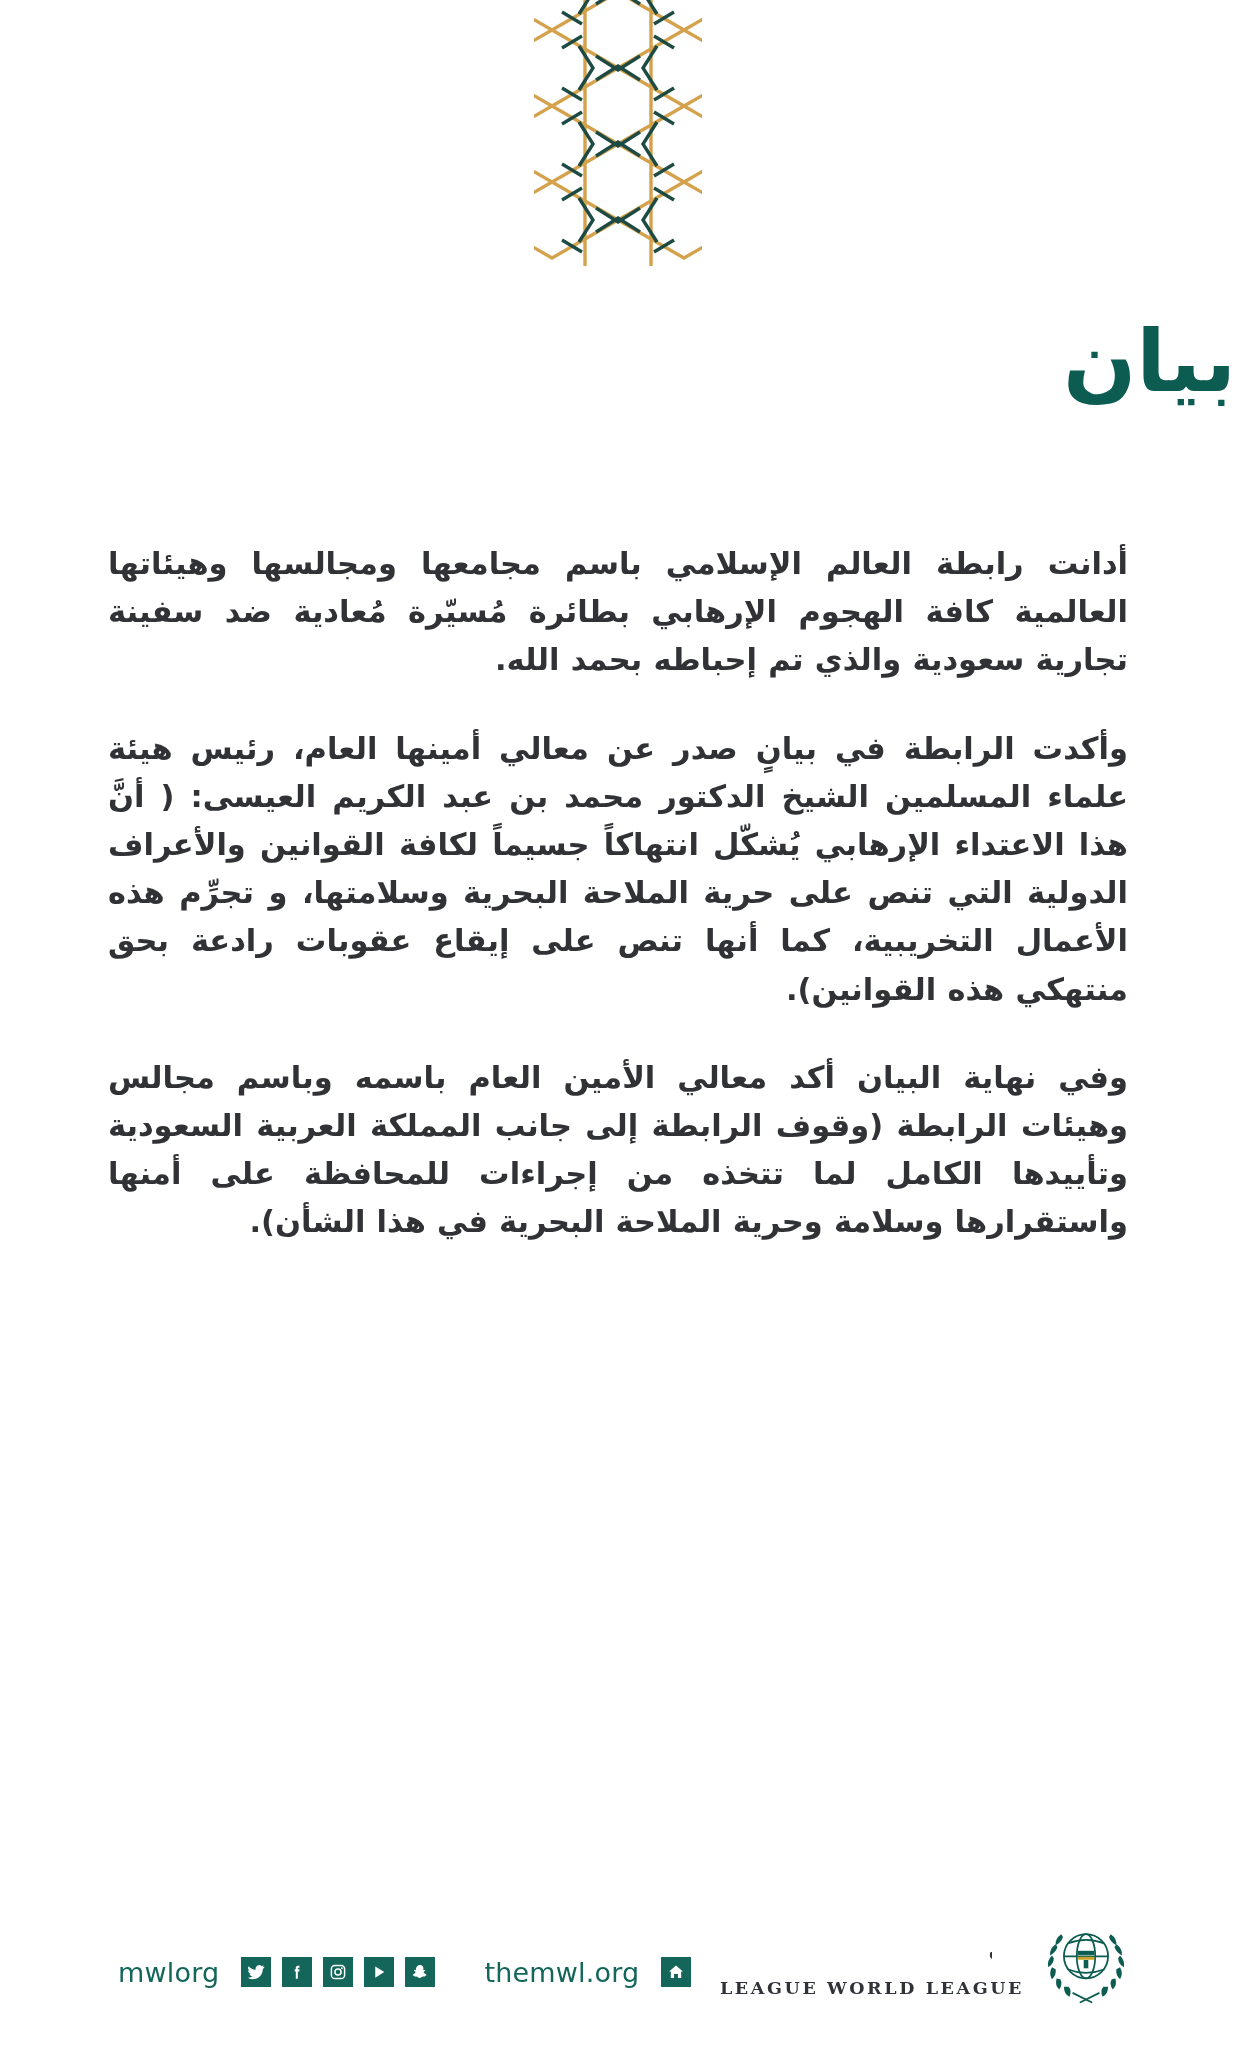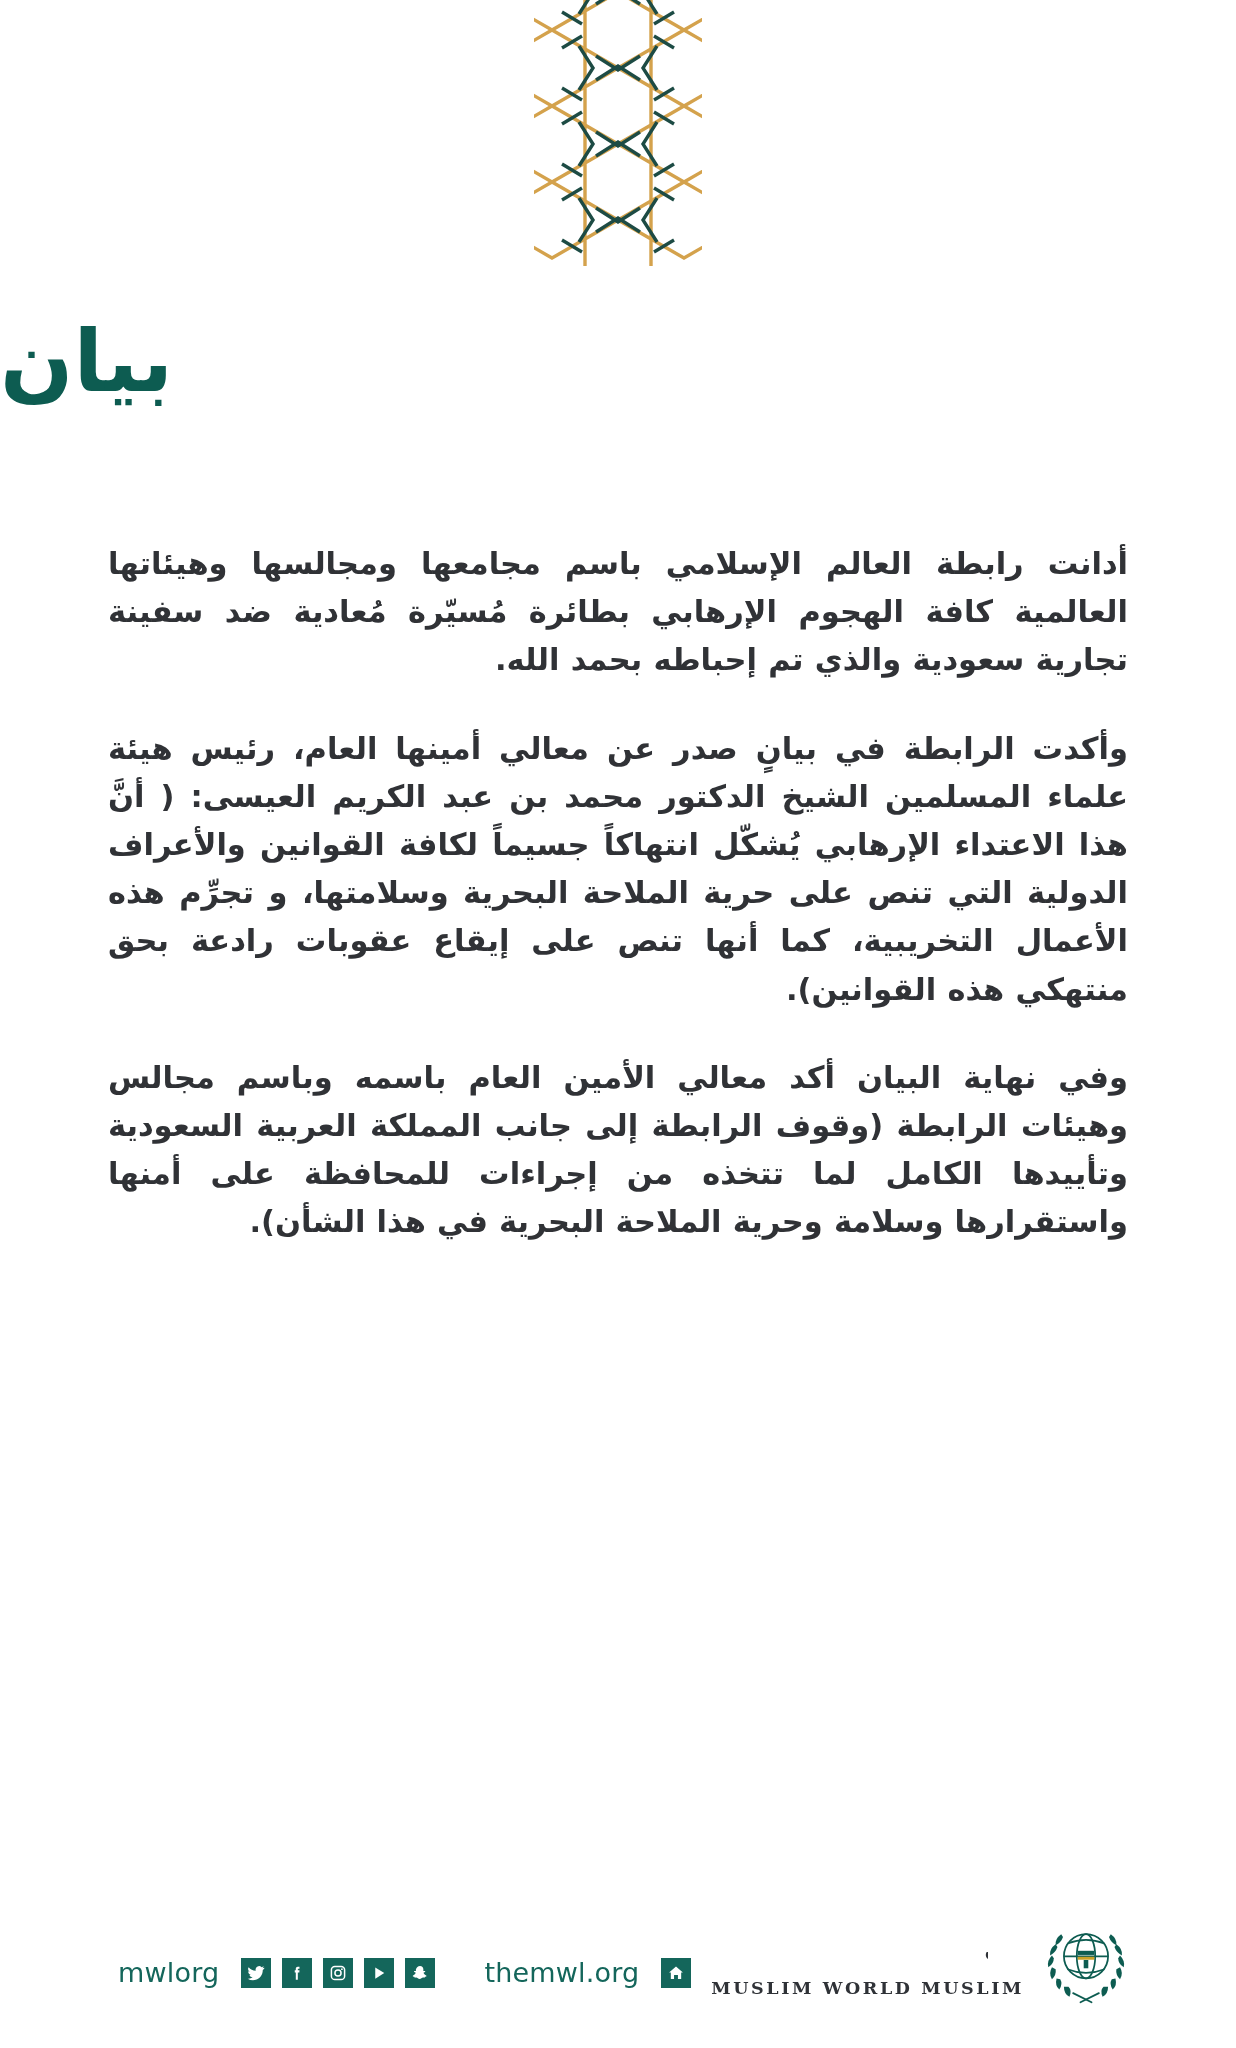--- a/index.html
+++ b/index.html
@@ -31,21 +31,21 @@
     overflow: hidden;
   }
   .ornament svg { display: block; }
 
   
   .title-wrap {
     position: absolute;
     top: 316px;
     left: 0;
     width: 1236px;
-    text-align: left;
+    text-align: right;
   }
   .title {
     font-size: 86px;
     line-height: 1.05;
     font-weight: 700;
     color: #0d5c51;
     letter-spacing: 0;
     direction: rtl;
   }
 
@@ -88,21 +88,20 @@
     bottom: 0;
     width: 1236px;
     height: 170px;
   }
 
   .social-row {
     position: absolute;
     left: 118px;
     bottom: 60px;
     display: flex;
-    align-items: center;
     direction: ltr;
     gap: 4px;
   }
   .handle {
     font-size: 27px;
     color: #14665b;
     font-weight: 400;
     letter-spacing: 0.2px;
     margin-right: 18px;
     white-space: nowrap;
@@ -326,17 +325,17 @@
         <g fill="none" stroke="#0d5c51" stroke-width="1.9" stroke-linecap="round">
           <path d="M36,86 L56,96"></path>
           <path d="M64,86 L44,96"></path>
         </g>
       </svg>
 
       <span class="brand-text">
         <svg class="brand-ar" width="240" height="48" viewBox="0 0 240 48">
           <text x="236" y="34" text-anchor="end" font-family="'DejaVu Sans','Liberation Sans',sans-serif" font-size="28" fill="#2f3237">رابطة العالم الإسلامي</text>
         </svg>
-        <span class="brand-en">MUSLIM WORLD MUSLIM</span>
+        <span class="brand-en">LEAGUE WORLD LEAGUE</span>
       </span>
     </div>
   </div>
 </div>
 
 </body></html>

